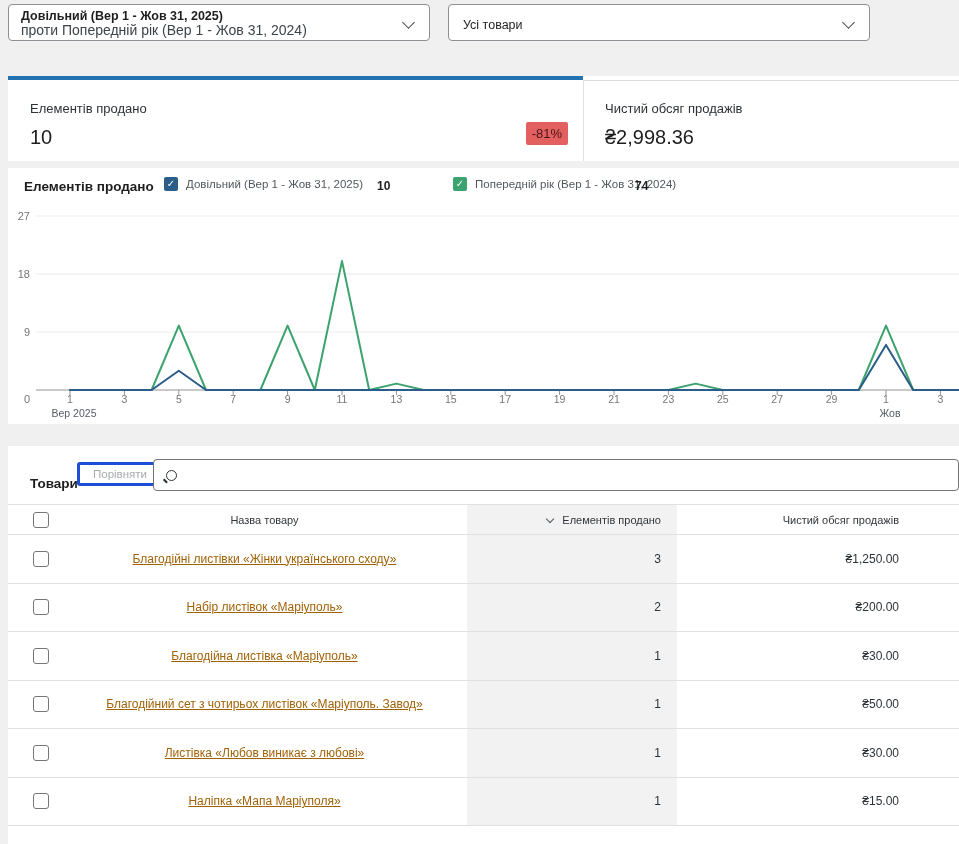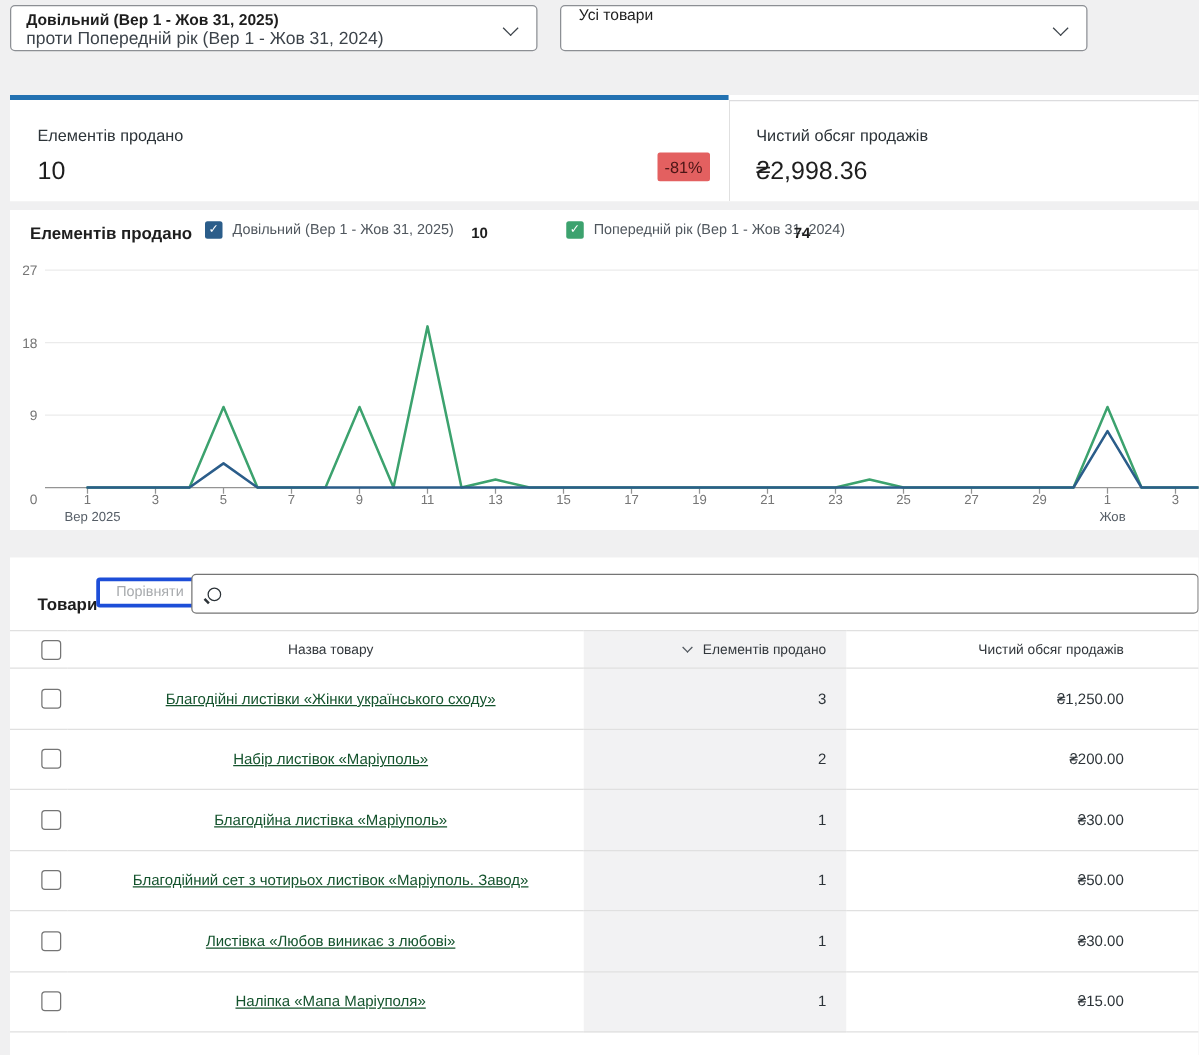--- a/index.html
+++ b/index.html
@@ -13,21 +13,21 @@
   }
   .card { background:#fff; position:absolute;margin-top:16px; }
 
   
   .dd {
     position:absolute; top:4px; height:37px; width:422px;
     background:#fff; border:1px solid #8c8f94; border-radius:4px;
     cursor:pointer;
   }
   .dd1 { left:8px; padding:4px 30px 0 12px; }
-  .dd2 { left:448px; display:flex; align-items:flex-start; padding:0 30px 8px 14px; }
+  .dd2 { left:448px; display:flex; align-items:flex-end; padding:0 30px 8px 14px; }
   .dd1-line1 { font-size:12.5px; font-weight:bold; line-height:15px; white-space:nowrap; }
   .dd1-line2 { font-size:14px; color:#3c434a; line-height:13px; white-space:nowrap; }
   .dd2-label { font-size:12.5px; }
   .chev {
     position:absolute; right:16px; top:13px; width:9px; height:9px;
     border-right:1.5px solid #3c434a; border-bottom:1.5px solid #3c434a;
     transform:rotate(45deg);
   }
 
   
@@ -99,21 +99,21 @@
   th.col-name, th.col-qty, th.col-money { cursor:pointer; }
   .sort-chevron {
     display:inline-block; width:6px; height:6px;
     border-right:1.5px solid #50575e; border-bottom:1.5px solid #50575e;
     transform:rotate(45deg); margin-right:9px; vertical-align:2px;
   }
   .row-checkbox, .head-checkbox {
     display:inline-block; width:16px; height:16px; background:#fff;
     border:1px solid #757575; border-radius:3px; cursor:pointer; vertical-align:middle;
   }
-  .product-link { color:#14532d; text-decoration:underline; cursor:pointer; }
+  .product-link { color:#a16207; text-decoration:underline; cursor:pointer; }
 </style>
 </head>
 <body>
 
 <div class="dd dd1">
   <div class="dd1-line1">Довільний (Вер 1 - Жов 31, 2025)</div>
   <div class="dd1-line2">проти Попередній рік (Вер 1 - Жов 31, 2024)</div>
   <span class="chev"></span>
 </div>
 

